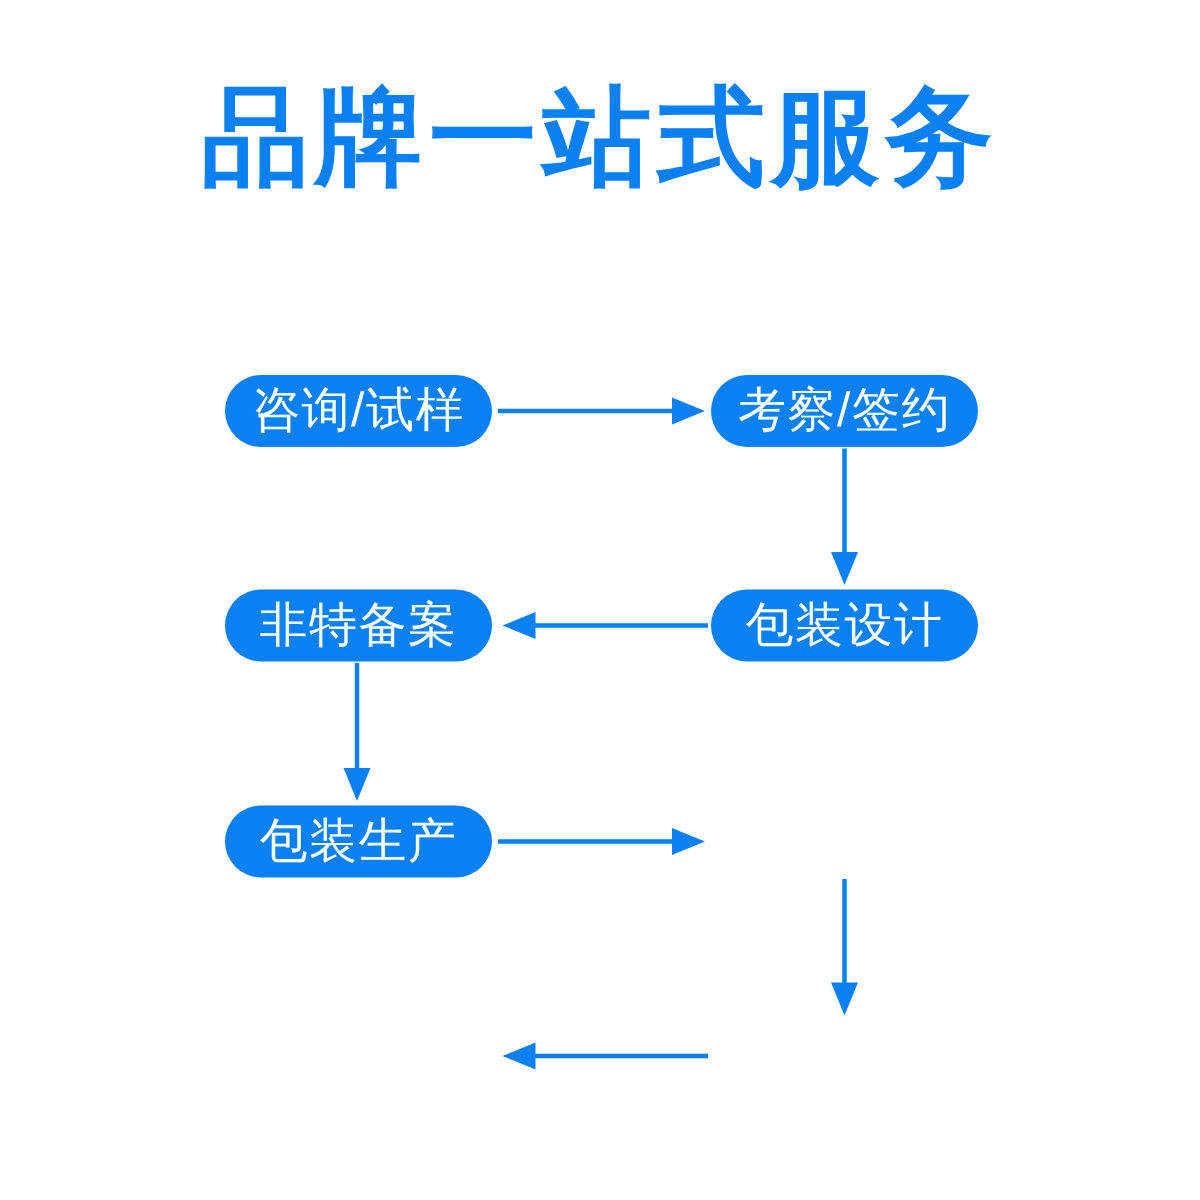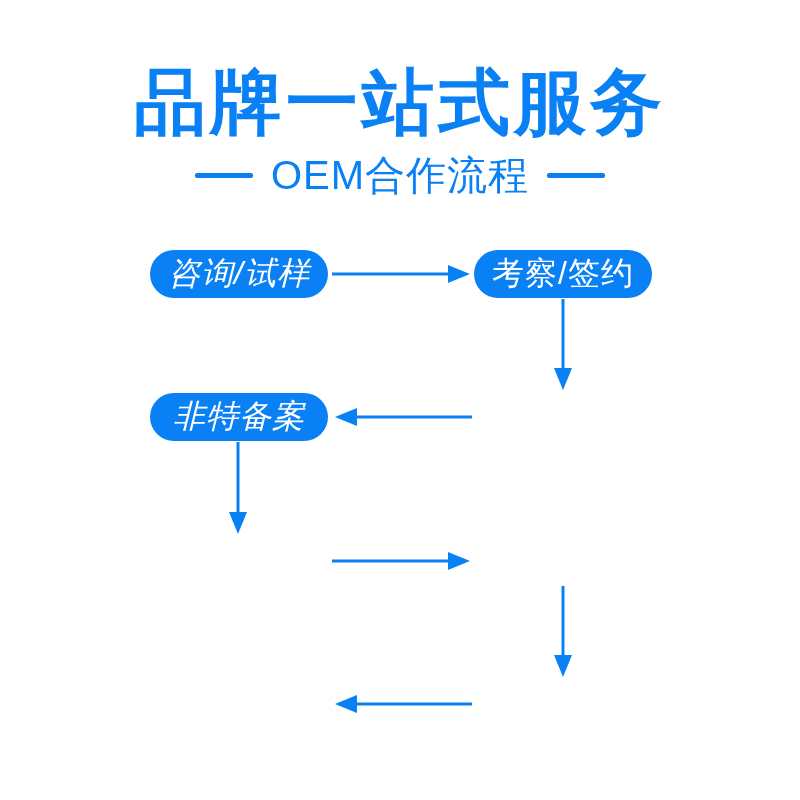--- a/index.html
+++ b/index.html
@@ -11,21 +11,21 @@
   body{
     width:800px;height:800px;
     background:var(--bg);
     font-family:"Liberation Sans","DejaVu Sans",sans-serif;
     position:relative;overflow:hidden;
   }
   .stage{position:absolute;inset:0;width:800px;height:800px;}
 
   
   .title{
-    position:absolute;top:60px;left:0;width:800px;
+    position:absolute;top:50px;left:0;width:800px;
     text-align:center;
     font-size:72px;font-weight:900;letter-spacing:4px;
     color:var(--primary);
     line-height:84px;
     white-space:nowrap;
   }
   .subtitle-row{
     position:absolute;top:152px;left:0;width:800px;height:46px;
     display:flex;align-items:center;justify-content:center;gap:18px;
   }
@@ -40,42 +40,37 @@
 
   
   .pill{
     position:absolute;width:178px;height:48px;
     background:var(--primary);border-radius:24px;
     color:var(--node-text);
     display:flex;align-items:center;justify-content:center;
     font-size:32px;font-weight:500;letter-spacing:1px;
     white-space:nowrap;
   }
-  .col-left{left:150px;font-style:italic;}
+  .col-left{left:150px;}
   .col-right{left:474px;}
   .row-1{top:250px;}
   .row-2{top:393px;}
   .row-3{top:537px;}
   .row-4{top:680px;}
 
   svg.arrows{position:absolute;inset:0;pointer-events:none;}
   svg.arrows line{stroke:var(--primary);stroke-width:3;}
   svg.arrows polygon{fill:var(--primary);}
 </style>
 </head>
 <body>
 
 <div class="stage">
 
   <div class="title">品牌一站式服务</div>
-  <div class="subtitle-row">
-    <span class="subtitle-dash"></span>
-    <span class="subtitle-text">OEM合作流程</span>
-    <span class="subtitle-dash"></span>
-  </div>
 
   <svg class="arrows" width="800" height="800" viewBox="0 0 800 800">
 
     <g>
       <line x1="332" y1="274" x2="450" y2="274"></line>
       <polygon points="470,274 448,265 448,283"></polygon>
     </g>
 
     <g>
       <line x1="563" y1="299" x2="563" y2="371"></line>
@@ -104,14 +99,16 @@
 
     <g>
       <line x1="472" y1="704" x2="355" y2="704"></line>
       <polygon points="335,704 357,695 357,713"></polygon>
     </g>
   </svg>
 
   <div class="pill col-left  row-1">咨询/试样</div>
   <div class="pill col-left  row-2">非特备案</div>
   <div class="pill col-right row-1">考察/签约</div>
+  <div class="pill col-right row-2">包装设计</div>
+  <div class="pill col-left  row-3">包装生产</div>
 
 </div>
 
 </body></html>

